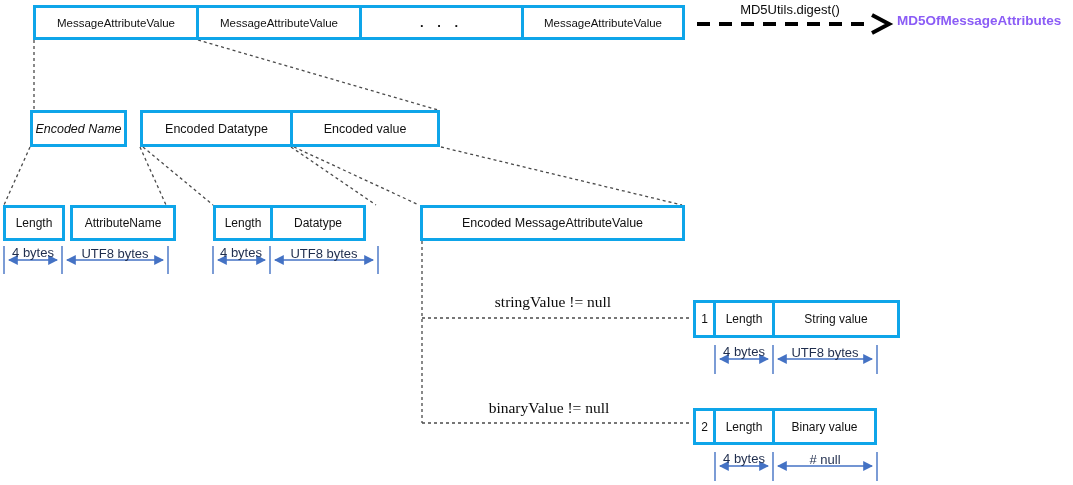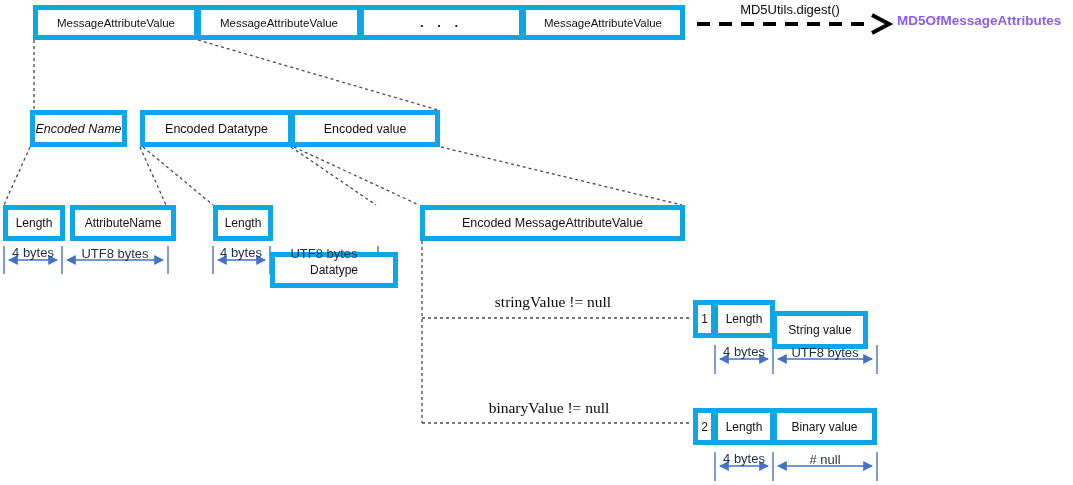--- a/index.html
+++ b/index.html
@@ -2,21 +2,21 @@
 <html><head>
 <meta charset="utf-8">
 <style>
   html,body{margin:0;padding:0;background:#fff;}
   .canvas{
     position:relative;width:1073px;height:485px;background:#ffffff;
     font-family:"Liberation Sans", sans-serif;overflow:hidden;
   }
   svg.layer{position:absolute;left:0;top:0;width:1073px;height:485px;z-index:1;}
   .box{
-    position:absolute;box-sizing:border-box;border:5px solid #0ea5e9;background:#ffffff;
+    position:absolute;box-sizing:border-box;border:3px solid #0ea5e9;background:#ffffff;
     display:flex;align-items:center;justify-content:center;
     color:#111111;z-index:2;white-space:nowrap;
   }
   .box.top{font-size:11.5px;}
   .box.mid{font-size:12.5px;}
   .box.small{font-size:12px;}
   .box.dots{font-size:13px;font-weight:bold;letter-spacing:5px;}
   .lbl{position:absolute;z-index:3;white-space:nowrap;color:#111;}
   .measure-lbl{font-size:13px;color:#1f2d4d;transform:translateX(-50%);z-index:3;}
   .cond-lbl{font-size:15.5px;color:#0a0a0a;transform:translateX(-50%);font-family:Liberation Serif, serif;}
@@ -98,30 +98,30 @@
   <div class="box mid" style="left:30px;top:110px;width:97px;height:37px;font-style:italic;">Encoded Name</div>
   <div class="box mid" style="left:140px;top:110px;width:153px;height:37px;">Encoded Datatype</div>
   <div class="box mid" style="left:290px;top:110px;width:150px;height:37px;">Encoded value</div>
 
   <div class="box small" style="left:3px;top:205px;width:62px;height:36px;">Length</div>
   <div class="box small" style="left:62px;top:205px;width:106px;height:36px;margin-left:8px;">AttributeName</div>
   <div class="lbl measure-lbl" style="left:33px;top:245px;">4 bytes</div>
   <div class="lbl measure-lbl" style="left:115px;top:246px;">UTF8 bytes</div>
 
   <div class="box small" style="left:213px;top:205px;width:60px;height:36px;">Length</div>
-  <div class="box small" style="left:270px;top:205px;width:128px;height:36px;margin-top:47px;">Datatype</div>
+  <div class="box small" style="left:270px;top:205px;width:96px;height:36px;">Datatype</div>
   <div class="lbl measure-lbl" style="left:241px;top:245px;">4 bytes</div>
   <div class="lbl measure-lbl" style="left:324px;top:246px;">UTF8 bytes</div>
 
   <div class="box mid" style="left:420px;top:205px;width:265px;height:36px;">Encoded MessageAttributeValue</div>
 
   <div class="lbl cond-lbl" style="left:553px;top:293px;">stringValue != null</div>
   <div class="box small" style="left:693px;top:300px;width:23px;height:38px;">1</div>
   <div class="box small" style="left:713px;top:300px;width:62px;height:38px;">Length</div>
-  <div class="box small" style="left:772px;top:311px;width:96px;height:38px;">String value</div>
+  <div class="box small" style="left:772px;top:300px;width:128px;height:38px;">String value</div>
   <div class="lbl measure-lbl" style="left:744px;top:344px;">4 bytes</div>
   <div class="lbl measure-lbl" style="left:825px;top:345px;">UTF8 bytes</div>
 
   <div class="lbl cond-lbl" style="left:549px;top:399px;">binaryValue != null</div>
   <div class="box small" style="left:693px;top:408px;width:23px;height:37px;">2</div>
   <div class="box small" style="left:713px;top:408px;width:62px;height:37px;">Length</div>
   <div class="box small" style="left:772px;top:408px;width:105px;height:37px;">Binary value</div>
   <div class="lbl measure-lbl" style="left:744px;top:451px;">4 bytes</div>
   <div class="lbl measure-lbl" style="left:825px;top:452px;"># null</div>
 

